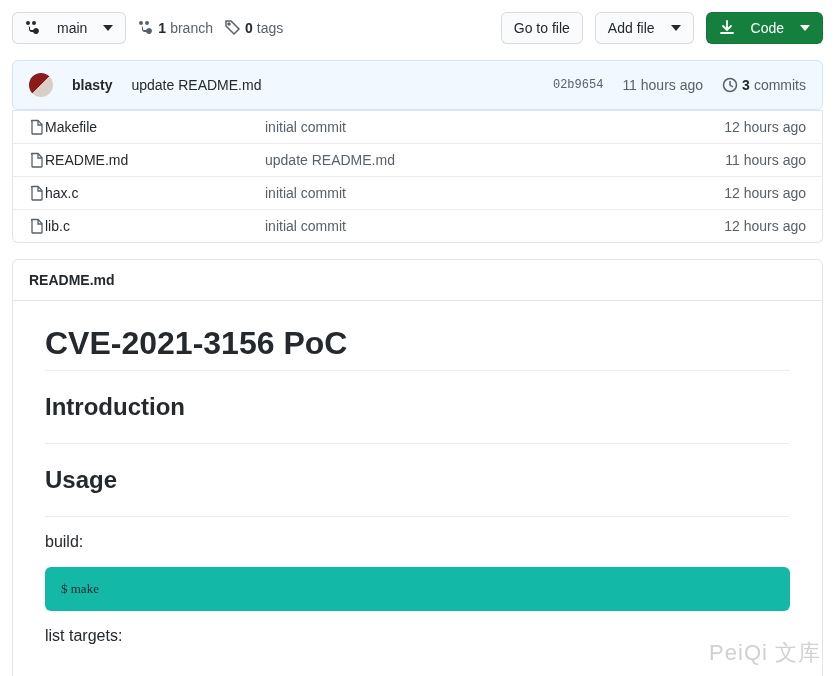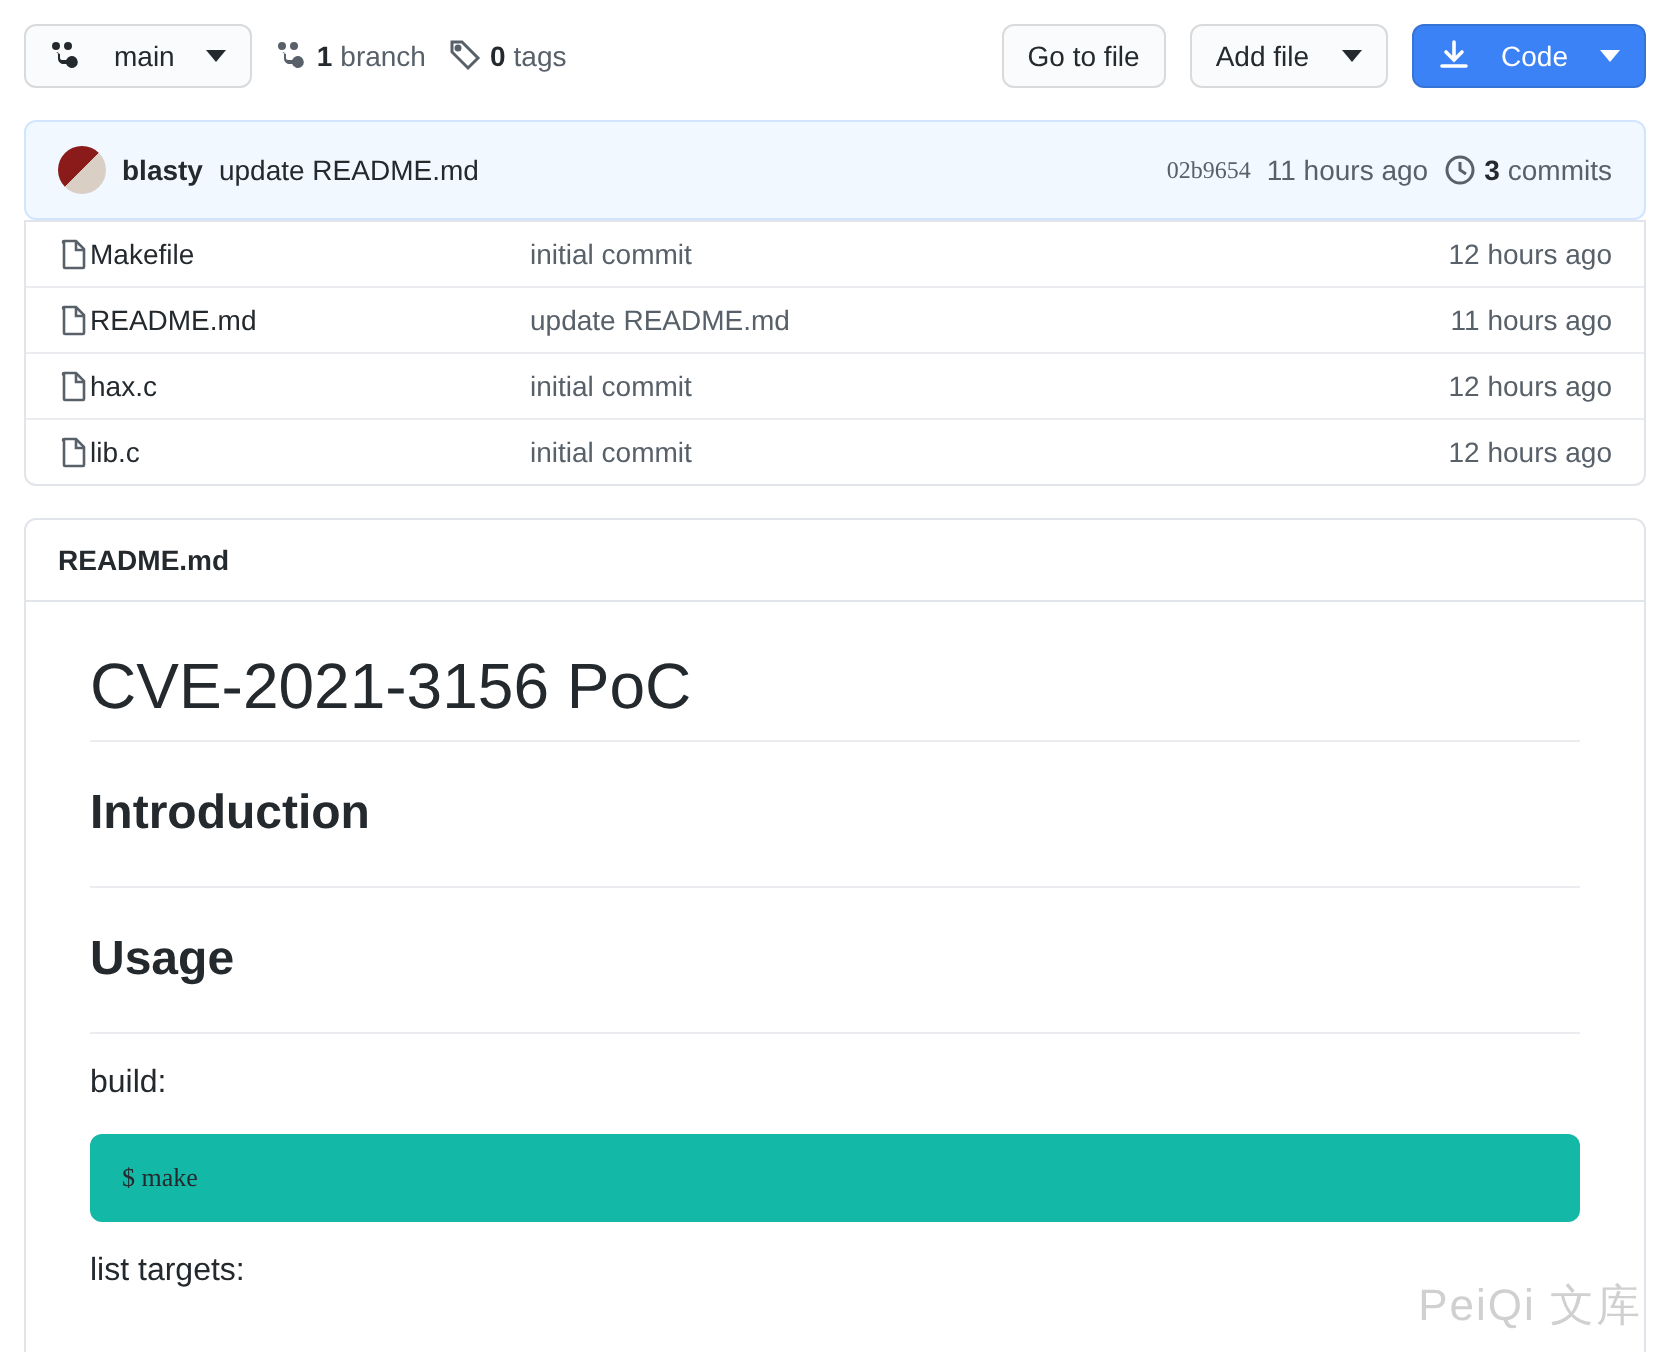--- a/index.html
+++ b/index.html
@@ -25,21 +25,21 @@
   font-size: 14px;
   font-weight: 500;
   line-height: 20px;
   border: 1px solid rgba(27,31,35,0.15);
   border-radius: 6px;
   background: #fafbfc;
   color: #24292e;
   cursor: pointer;
 }
 .btn-primary {
-  background: #3b82f6;
+  background: #15803d;
   color: #fff;
   border-color: rgba(27,31,35,0.15);
 }
 .ic { display: inline-flex; align-items: center; }
 .stat-link {
   display: inline-flex;
   align-items: center;
   gap: 4px;
   color: #586069;
   font-size: 14px;
@@ -47,32 +47,32 @@
 }
 .stat-link strong { color: #24292e; font-weight: 600; }
 .toolbar-spacer { flex: 1; }
 .commit-box {
   border: 1px solid #d1e5ff;
   border-radius: 6px;
   background: #f1f8ff;
   padding: 12px 16px;
   display: flex;
   align-items: center;
-  gap: 8px;
+  gap: 19px;
 }
 .avatar {
   width: 24px; height: 24px;
   border-radius: 50%;
   background: linear-gradient(135deg,#8b1a1a 50%,#d9cfc5 50%);
   flex-shrink: 0;
 }
 .commit-author { font-weight: 600; }
 .commit-msg { color: #24292e; }
 .commit-box .grow { flex: 1; }
-.sha { font-family: Liberation Serif, serif; font-size: 12px; color: #586069; }
+.sha { font-family: Liberation Mono, monospace; font-size: 12px; color: #586069; }
 .muted { color: #586069; }
 .commits-link { display: inline-flex; align-items: center; gap: 4px; white-space: nowrap; }
 .commits-link strong { font-weight: 600; color: #24292e; }
 
 .file-table {
   border: 1px solid #e1e4e8;
   border-top: none;
   border-radius: 0 0 6px 6px;
   margin-bottom: 16px;
 }
@@ -98,21 +98,21 @@
   padding: 12px 16px;
   border-bottom: 1px solid #e1e4e8;
   font-weight: 600;
   font-size: 14px;
 }
 .readme-body {
   padding: 24px 32px;
 }
 .readme-body h1 {
   font-size: 32px;
-  font-weight: 400;
+  font-weight: 700;
   padding-bottom: 8px;
   border-bottom: 1px solid #eaecef;
   margin-bottom: 20px;
 }
 .readme-body h2 {
   font-size: 24px;
   font-weight: 600;
   padding-bottom: 22px;
   border-bottom: 1px solid #eaecef;
   margin-bottom: 16px;

